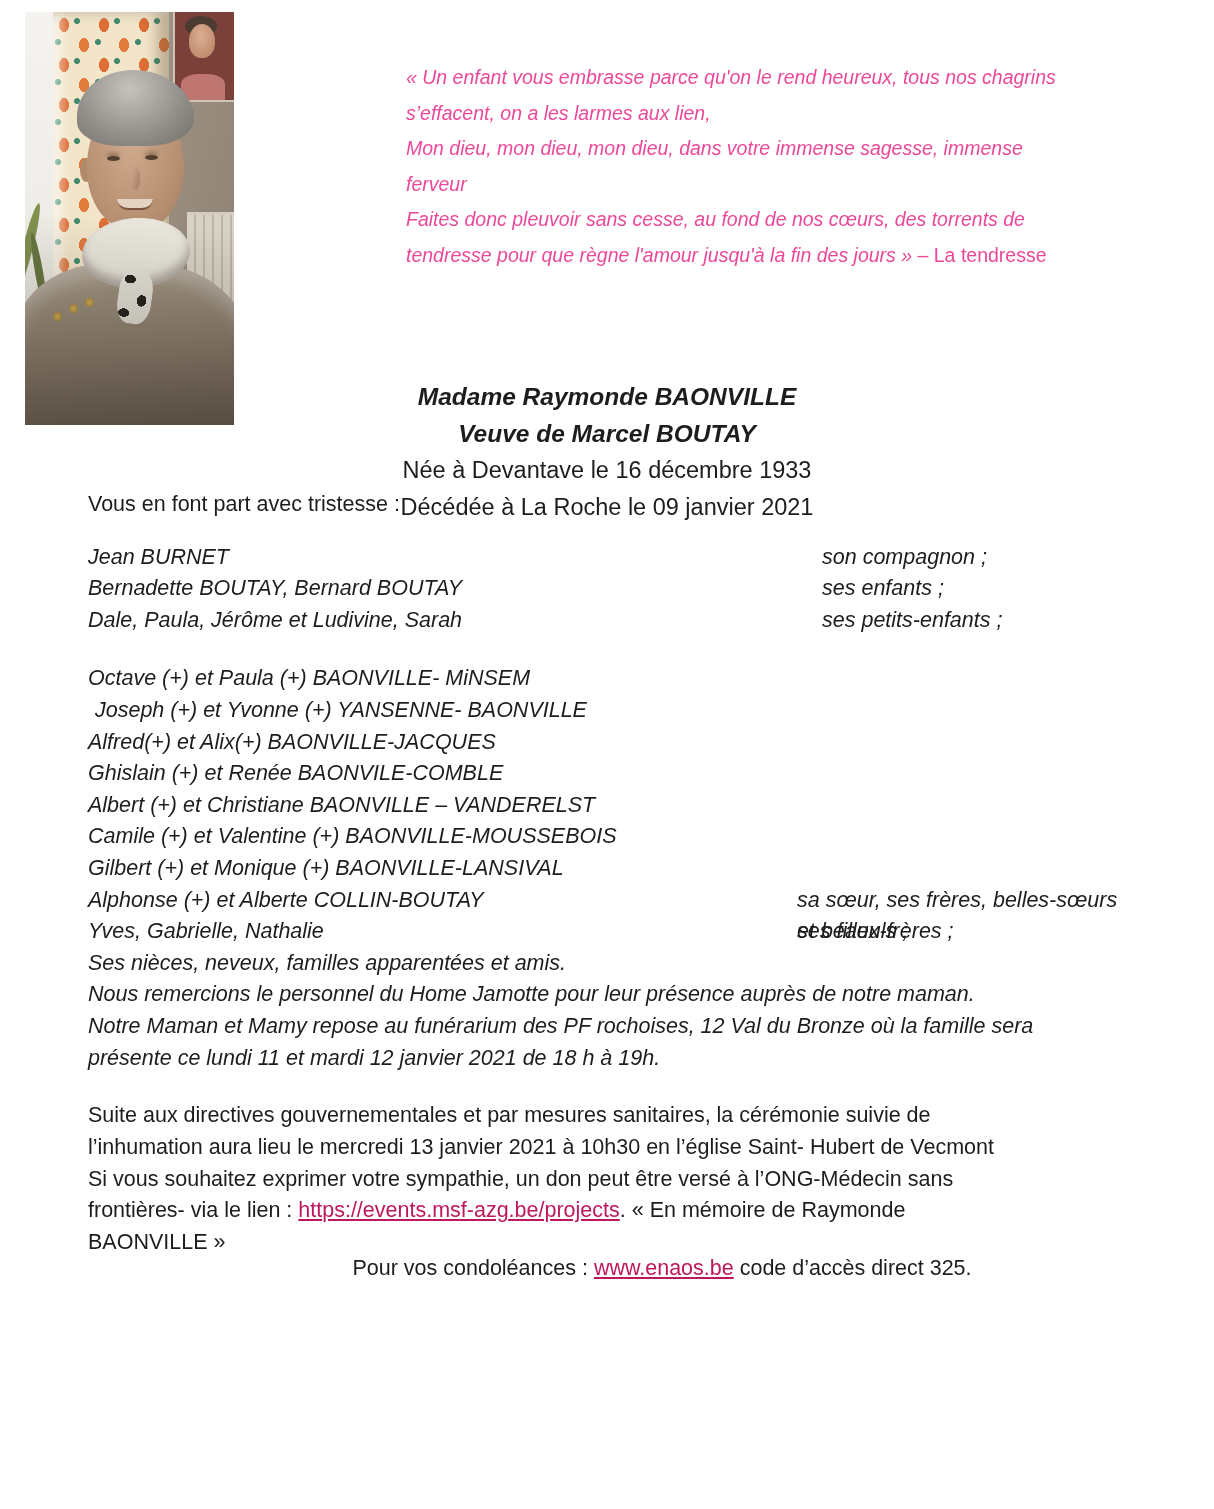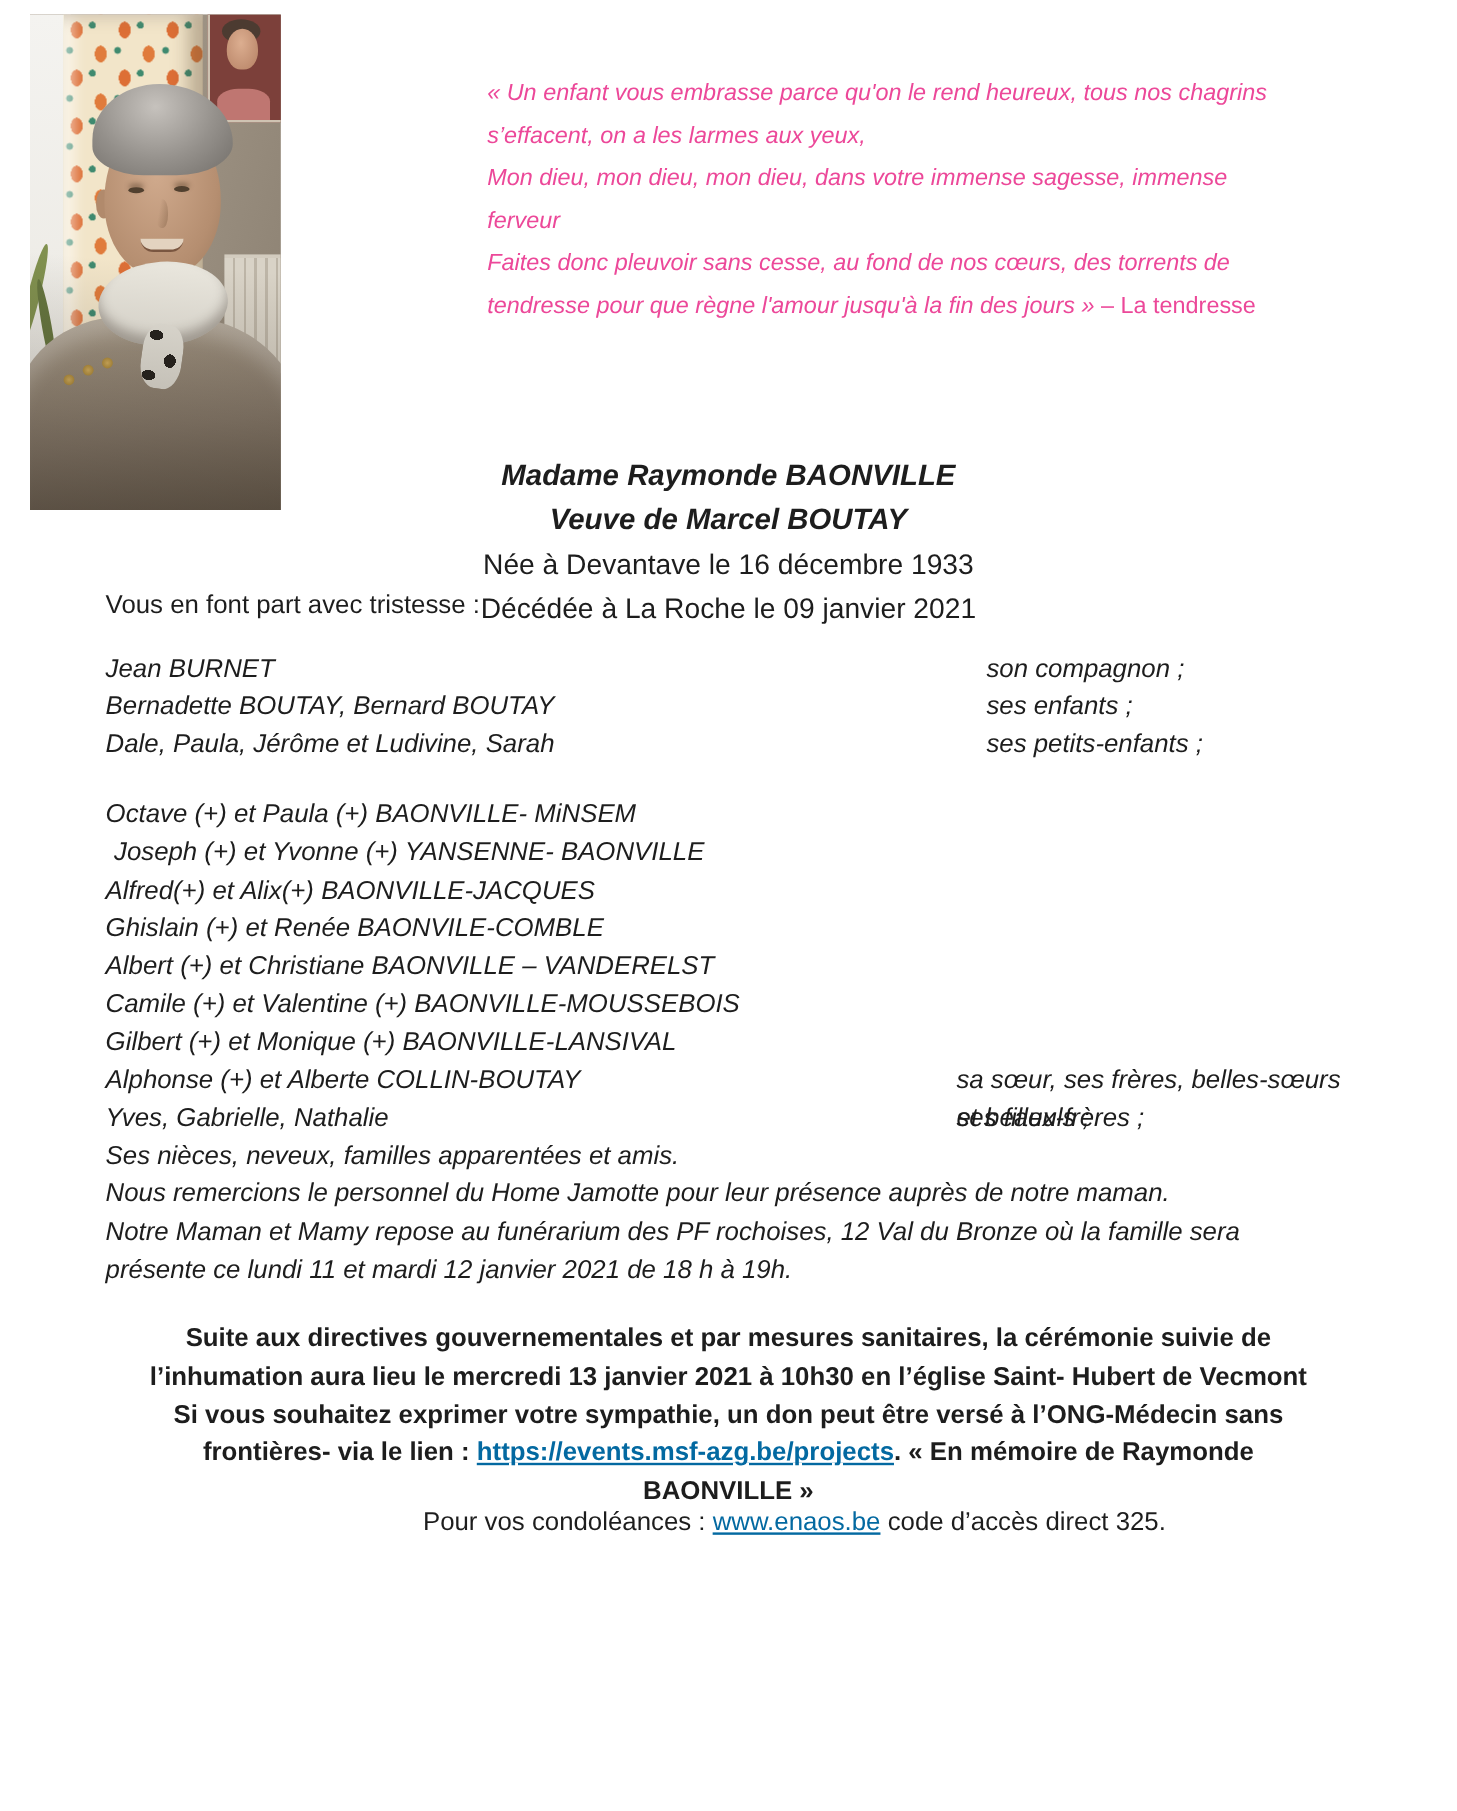--- a/index.html
+++ b/index.html
@@ -94,24 +94,24 @@
 
   
   .main{position:absolute;left:88px;top:489px;width:1038px;font-size:21.5px;line-height:31.6px;}
   .row{position:relative;white-space:nowrap;}
   .it{font-style:italic;}
   .rel{position:absolute;top:0;font-style:italic;}
   .relA{left:734px;} .relB{left:709px;}
   .indent{padding-left:7px;}
   .gap-sm{height:21px;} .gap-md{height:27px;} .gap-lg{height:26px;}
 
-  .ceremony{text-align:center;font-weight:bold;line-height:31.8px;}
+  .ceremony{font-weight:normal;line-height:31.8px;}
   .condolences{text-align:center;font-weight:normal;margin-top:-6px;padding-left:110px;}
 
-  a.link{color:#0369a1;text-decoration:underline;cursor:pointer;}
+  a.link{color:#be185d;text-decoration:underline;cursor:pointer;}
 </style>
 </head>
 <body>
 
 <div class="photo">
   <div class="ph-window"></div>
   <div class="ph-curtain"></div>
   <div class="ph-poster">
     <div class="ph-poster-hair"></div>
     <div class="ph-poster-face"></div>
@@ -137,21 +137,21 @@
     <div class="ph-mouth"></div>
   </div>
   <div class="ph-hair"></div>
   <div class="ph-scarf"></div>
   <div class="ph-knot"></div>
   <div class="ph-shade"></div>
 </div>
 
 <div class="quote">
   <div>« Un enfant vous embrasse parce qu'on le rend heureux, tous nos chagrins</div>
-  <div>s’effacent, on a les larmes aux yeux,</div>
+  <div>s’effacent, on a les larmes aux lien,</div>
   <div>Mon dieu, mon dieu, mon dieu, dans votre immense sagesse, immense</div>
   <div>ferveur</div>
   <div>Faites donc pleuvoir sans cesse, au fond de nos cœurs, des torrents de</div>
   <div>
     <span>tendresse pour que règne l'amour jusqu'à la fin des jours »</span>
     <span class="plain">– La tendresse</span>
   </div>
 </div>
 
 <div class="deceased">

